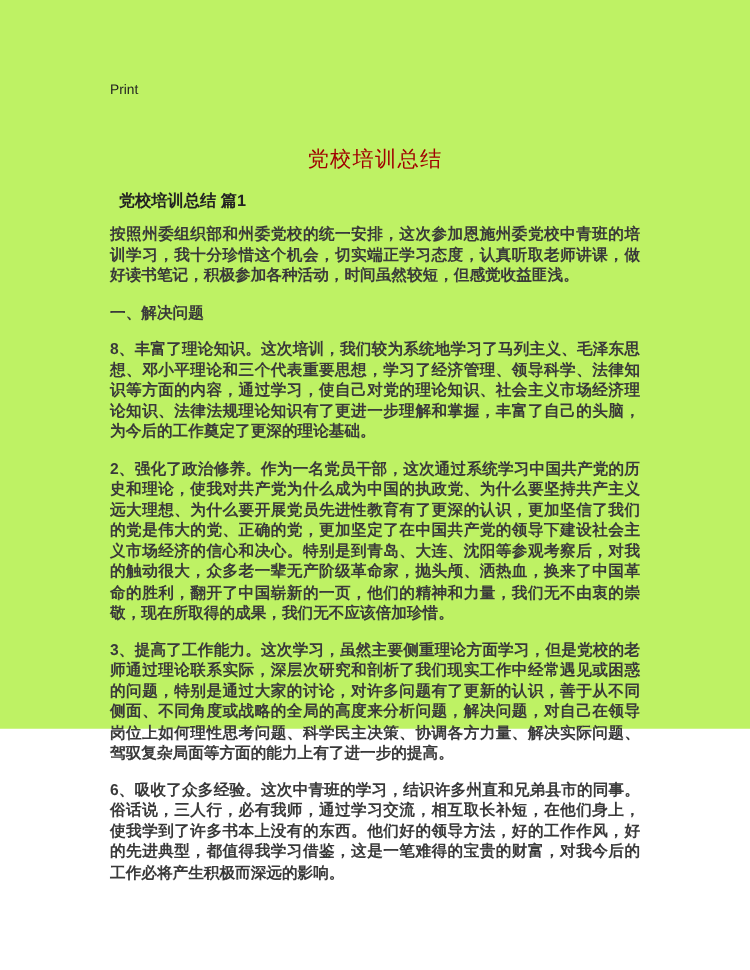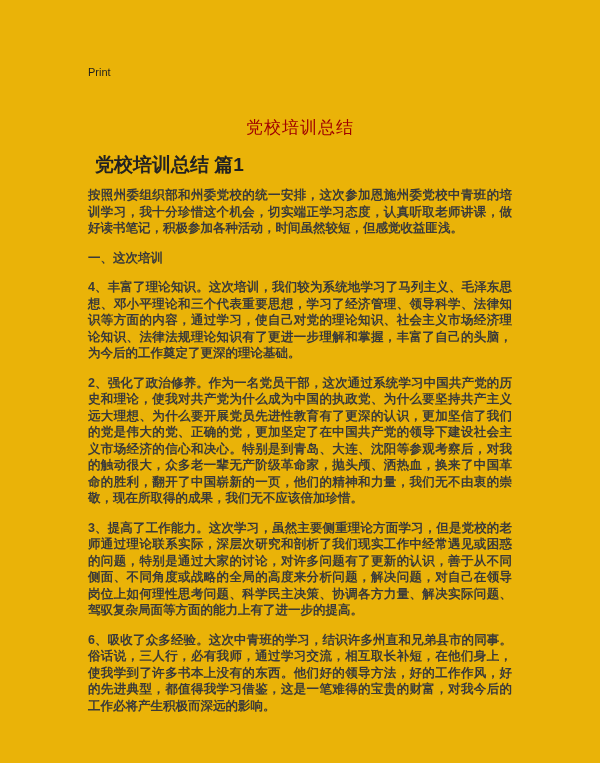--- a/index.html
+++ b/index.html
@@ -10,23 +10,23 @@
   }
   body {
     width: 600px;
     height: 776px;
     overflow: hidden;
     font-family: "Liberation Sans", "DejaVu Sans", sans-serif;
     color: #3a3a3a;
   }
   .page {
     width: 600px;
-    height: 763px;
+    height: 583px;
     padding: 62px 88px 20px 88px;
-    background: #eab308;
+    background: #bef264;
   }
   .print-label {
     font-size: 11px;
     color: #1f1f1f;
     cursor: pointer;
     display: inline-block;
   }
   .doc-title {
     margin: 36px 0 0 0;
     text-align: center;
@@ -35,21 +35,21 @@
     letter-spacing: 1px;
   }
   .doc-subtitle {
     margin: 16px 0 0 0;
     font-size: 12.5px;
     color: #333333;
   }
   .section-heading {
     margin: 13px 0 0 0;
     padding-left: 7px;
-    font-size: 19px;
+    font-size: 13px;
     font-weight: bold;
     color: #222222;
   }
   .body-text {
     margin-top: 9px;
   }
   .para {
     margin: 0 0 13px 0;
     font-size: 12.5px;
     line-height: 16.5px;
@@ -71,23 +71,23 @@
   <span class="print-label">Print</span>
 
   <h1 class="doc-title" style="color: rgb(160, 0, 0);">党校培训总结</h1>
 
 
   <h2 class="section-heading">党校培训总结 篇1</h2>
 
   <div class="body-text">
     <p class="para">按照州委组织部和州委党校的统一安排，这次参加恩施州委党校中青班的培训学习，我十分珍惜这个机会，切实端正学习态度，认真听取老师讲课，做好读书笔记，积极参加各种活动，时间虽然较短，但感觉收益匪浅。</p>
 
-    <p class="para section-line">一、这次培训</p>
+    <p class="para section-line">一、解决问题</p>
 
-    <p class="para">4、丰富了理论知识。这次培训，我们较为系统地学习了马列主义、毛泽东思想、邓小平理论和三个代表重要思想，学习了经济管理、领导科学、法律知识等方面的内容，通过学习，使自己对党的理论知识、社会主义市场经济理论知识、法律法规理论知识有了更进一步理解和掌握，丰富了自己的头脑，为今后的工作奠定了更深的理论基础。</p>
+    <p class="para">8、丰富了理论知识。这次培训，我们较为系统地学习了马列主义、毛泽东思想、邓小平理论和三个代表重要思想，学习了经济管理、领导科学、法律知识等方面的内容，通过学习，使自己对党的理论知识、社会主义市场经济理论知识、法律法规理论知识有了更进一步理解和掌握，丰富了自己的头脑，为今后的工作奠定了更深的理论基础。</p>
 
     <p class="para">2、强化了政治修养。作为一名党员干部，这次通过系统学习中国共产党的历史和理论，使我对共产党为什么成为中国的执政党、为什么要坚持共产主义远大理想、为什么要开展党员先进性教育有了更深的认识，更加坚信了我们的党是伟大的党、正确的党，更加坚定了在中国共产党的领导下建设社会主义市场经济的信心和决心。特别是到青岛、大连、沈阳等参观考察后，对我的触动很大，众多老一辈无产阶级革命家，抛头颅、洒热血，换来了中国革命的胜利，翻开了中国崭新的一页，他们的精神和力量，我们无不由衷的崇敬，现在所取得的成果，我们无不应该倍加珍惜。</p>
 
     <p class="para">3、提高了工作能力。这次学习，虽然主要侧重理论方面学习，但是党校的老师通过理论联系实际，深层次研究和剖析了我们现实工作中经常遇见或困惑的问题，特别是通过大家的讨论，对许多问题有了更新的认识，善于从不同侧面、不同角度或战略的全局的高度来分析问题，解决问题，对自己在领导岗位上如何理性思考问题、科学民主决策、协调各方力量、解决实际问题、驾驭复杂局面等方面的能力上有了进一步的提高。</p>
 
     <p class="para">6、吸收了众多经验。这次中青班的学习，结识许多州直和兄弟县市的同事。俗话说，三人行，必有我师，通过学习交流，相互取长补短，在他们身上，使我学到了许多书本上没有的东西。他们好的领导方法，好的工作作风，好的先进典型，都值得我学习借鉴，这是一笔难得的宝贵的财富，对我今后的工作必将产生积极而深远的影响。</p>
 
   </div>
 
 </div>

